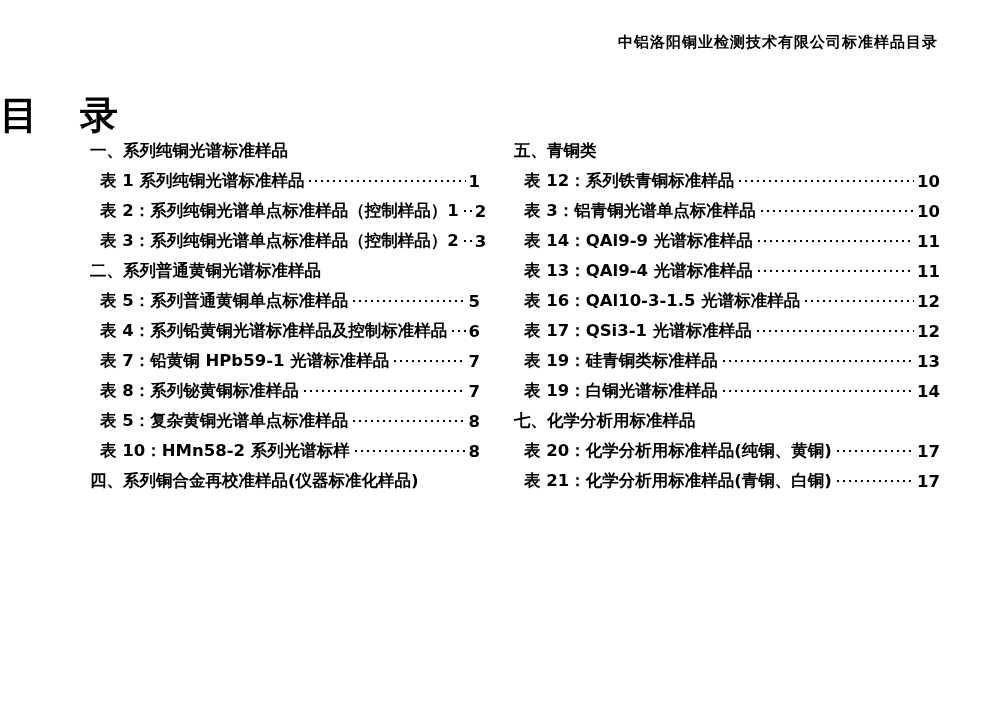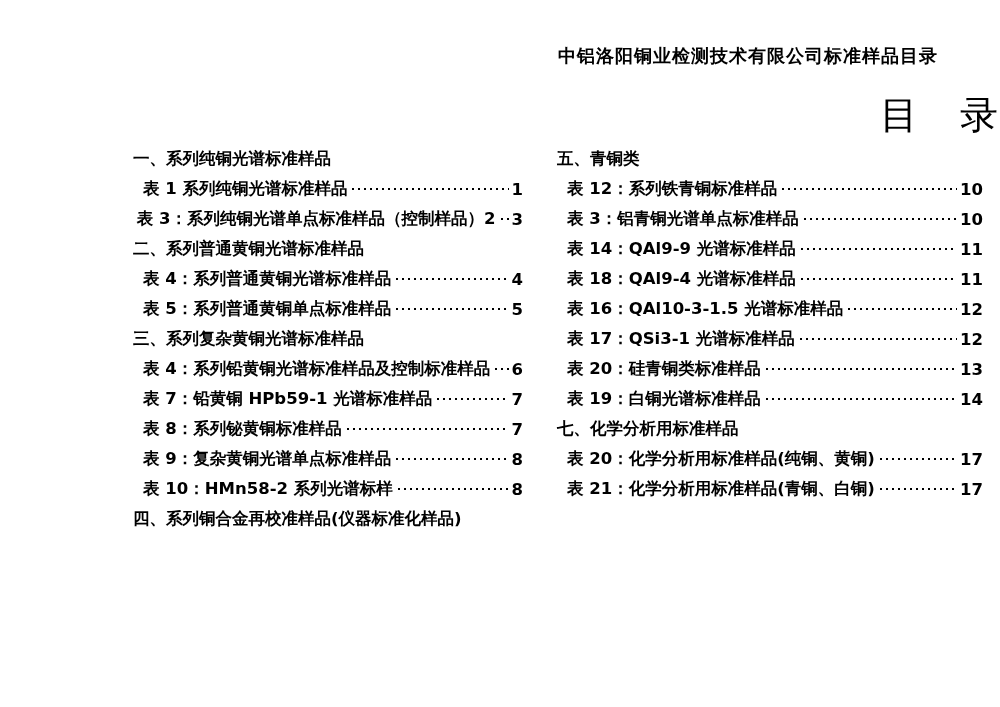--- a/index.html
+++ b/index.html
@@ -8,51 +8,51 @@
     background: #ffffff;
     color: #000000;
     font-family: "DejaVu Sans", sans-serif;
     position: relative;
     overflow: hidden;
   }
   .page { position: absolute; inset: 0; background: #ffffff; }
 
   .doc-header {
     position: absolute;
-    top: 44px; right: 62px;
-    font-size: 18px;
+    top: 33px; right: 62px;
+    font-size: 15px;
     font-weight: 700;
     letter-spacing: 1px;
     white-space: pre;
   }
 
   .doc-title {
     position: absolute;
     top: 90px; left: 0; width: 100%;
-    text-align: right;
+    text-align: left;
     font-size: 38px;
-    font-weight: 400;
+    font-weight: 700;
     white-space: pre;
     letter-spacing: 2px;
   }
 
-  .col { position: absolute; top: 144px; margin-left: 43px; }
+  .col { position: absolute; top: 136px; }
   .col-left  { left: 88px;  width: 392px; }
   .col-right { left: 512px; width: 428px; }
 
   .row {
     display: flex;
     align-items: center;
     height: 30px;
     font-size: 16.5px;
     font-weight: 700;
     white-space: pre;
   }
   .heading { padding-left: 2px; }
-  .entry   { padding-left: 12px; justify-content: flex-end; }
+  .entry   { padding-left: 12px; }
 
   .lbl { flex: 0 0 auto; }
   .dots {
     flex: 1 1 auto;
     align-self: stretch;
     margin: 0 3px;
     min-width: 10px;
     background-image: radial-gradient(circle, #000 1.15px, transparent 1.45px);
     background-size: 6px 6px;
     background-repeat: repeat-x;
@@ -72,57 +72,56 @@
   <div class="col col-left">
 
     <div class="row heading">一、系列纯铜光谱标准样品</div>
 
     <div class="row entry">
       <span class="lbl">表 1 系列纯铜光谱标准样品</span>
       <span class="dots"></span>
       <span class="pg">1</span>
     </div>
     <div class="row entry">
+      <span class="lbl">表 2：系列纯铜光谱单点标准样品（控制样品）1</span>
+      <span class="dots"></span>
+      <span class="pg">2</span>
+    </div>
+    <div class="row entry">
       <span class="lbl">表 3：系列纯铜光谱单点标准样品（控制样品）2</span>
       <span class="dots"></span>
       <span class="pg">3</span>
     </div>
 
     <div class="row heading">二、系列普通黄铜光谱标准样品</div>
 
     <div class="row entry">
-      <span class="lbl">表 4：系列普通黄铜光谱标准样品</span>
-      <span class="dots"></span>
-      <span class="pg">4</span>
-    </div>
-    <div class="row entry">
       <span class="lbl">表 5：系列普通黄铜单点标准样品</span>
       <span class="dots"></span>
       <span class="pg">5</span>
     </div>
 
-    <div class="row heading">三、系列复杂黄铜光谱标准样品</div>
 
     <div class="row entry">
       <span class="lbl">表 4：系列铅黄铜光谱标准样品及控制标准样品</span>
       <span class="dots"></span>
       <span class="pg">6</span>
     </div>
     <div class="row entry">
       <span class="lbl">表 7：铅黄铜 HPb59-1 光谱标准样品</span>
       <span class="dots"></span>
       <span class="pg">7</span>
     </div>
     <div class="row entry">
       <span class="lbl">表 8：系列铋黄铜标准样品</span>
       <span class="dots"></span>
       <span class="pg">7</span>
     </div>
     <div class="row entry">
-      <span class="lbl">表 9：复杂黄铜光谱单点标准样品</span>
+      <span class="lbl">表 5：复杂黄铜光谱单点标准样品</span>
       <span class="dots"></span>
       <span class="pg">8</span>
     </div>
     <div class="row entry">
       <span class="lbl">表 10：HMn58-2 系列光谱标样</span>
       <span class="dots"></span>
       <span class="pg">8</span>
     </div>
 
     <div class="row heading">四、系列铜合金再校准样品(仪器标准化样品)</div>
@@ -143,36 +142,36 @@
       <span class="lbl">表 3：铝青铜光谱单点标准样品</span>
       <span class="dots"></span>
       <span class="pg">10</span>
     </div>
     <div class="row entry">
       <span class="lbl">表 14：QAl9-9 光谱标准样品</span>
       <span class="dots"></span>
       <span class="pg">11</span>
     </div>
     <div class="row entry">
-      <span class="lbl">表 18：QAl9-4 光谱标准样品</span>
+      <span class="lbl">表 13：QAl9-4 光谱标准样品</span>
       <span class="dots"></span>
       <span class="pg">11</span>
     </div>
     <div class="row entry">
       <span class="lbl">表 16：QAl10-3-1.5 光谱标准样品</span>
       <span class="dots"></span>
       <span class="pg">12</span>
     </div>
     <div class="row entry">
       <span class="lbl">表 17：QSi3-1 光谱标准样品</span>
       <span class="dots"></span>
       <span class="pg">12</span>
     </div>
     <div class="row entry">
-      <span class="lbl">表 20：硅青铜类标准样品</span>
+      <span class="lbl">表 19：硅青铜类标准样品</span>
       <span class="dots"></span>
       <span class="pg">13</span>
     </div>
 
 
     <div class="row entry">
       <span class="lbl">表 19：白铜光谱标准样品</span>
       <span class="dots"></span>
       <span class="pg">14</span>
     </div>

